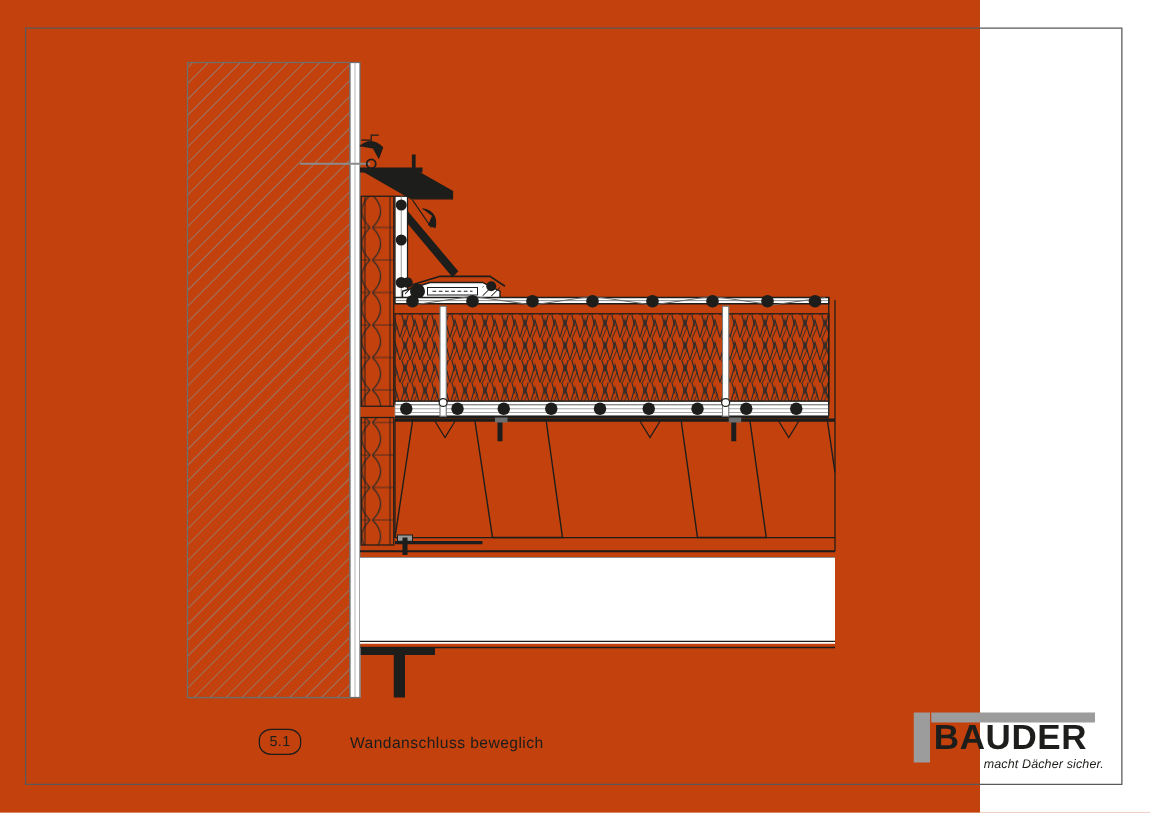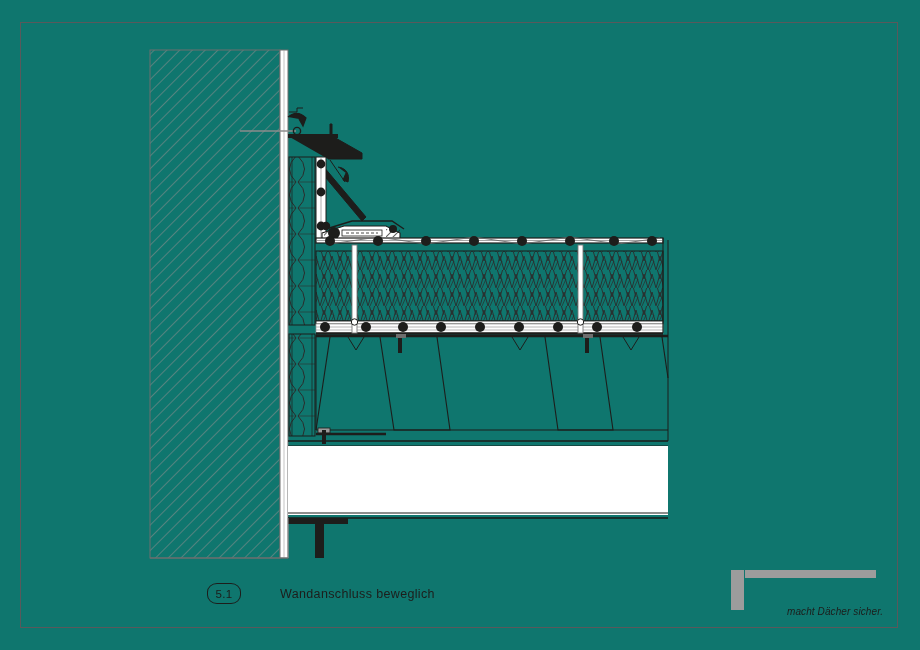--- a/index.html
+++ b/index.html
@@ -1,17 +1,17 @@
 <!DOCTYPE html>
 <html><head>
 <meta charset="utf-8">
 <style>
   html,body{margin:0;padding:0;background:#ffffff;}
   body{width:920px;height:650px;overflow:hidden;font-family:"Liberation Sans",sans-serif;}
-  #page{position:relative;width:920px;height:650px;background:#0f766e;}
+  #page{position:relative;width:784px;height:650px;background:#c2410c;}
   #sheet-border{position:absolute;left:20px;top:22px;width:878px;height:606px;border:1px solid #59595b;box-sizing:border-box;}
   #drawing{position:absolute;left:0;top:0;width:920px;height:650px;}
   .cap-text{position:absolute;font-family:"Liberation Sans",sans-serif;font-size:12.5px;color:#1d1d1b;letter-spacing:.35px;white-space:nowrap;text-align:right;}
   #detail-number{position:absolute;left:207px;top:583px;width:32px;height:19px;border:1px solid #1d1d1b;border-radius:10px/9px;display:flex;align-items:center;justify-content:center;font-size:11.5px;color:#1d1d1b;letter-spacing:.3px;}
   #detail-title{left:280px;top:587px;}
   #logo{position:absolute;left:729px;top:568px;width:158px;height:50px;}
   #logo-bar{position:absolute;left:16px;top:2px;width:131px;height:8px;background:#9c9c9c;}
   #logo-corner{position:absolute;left:2px;top:2px;width:13px;height:40px;background:#9c9c9c;}
   #logo-word{position:absolute;left:18px;top:8px;font-family:"Liberation Sans",sans-serif;font-weight:bold;font-size:28px;line-height:28px;color:#1d1d1b;letter-spacing:.5px;}
   #logo-tag{position:absolute;left:58px;top:38px;font-family:"Liberation Sans",sans-serif;font-size:10px;color:#1d1d1b;letter-spacing:.1px;font-style:italic;}
@@ -196,16 +196,17 @@
 
     <line x1="150" y1="558" x2="288" y2="558" stroke="#6e6e6e" stroke-width="1"></line>
   </svg>
 
   <div id="detail-number">5.1</div>
   <div class="cap-text" id="detail-title">Wandanschluss beweglich</div>
 
   <div id="logo">
     <div id="logo-corner"></div>
     <div id="logo-bar"></div>
+    <div id="logo-word">BAUDER</div>
     <div id="logo-tag">macht Dächer sicher.</div>
   </div>
 
 </div>
 
 </body></html>

